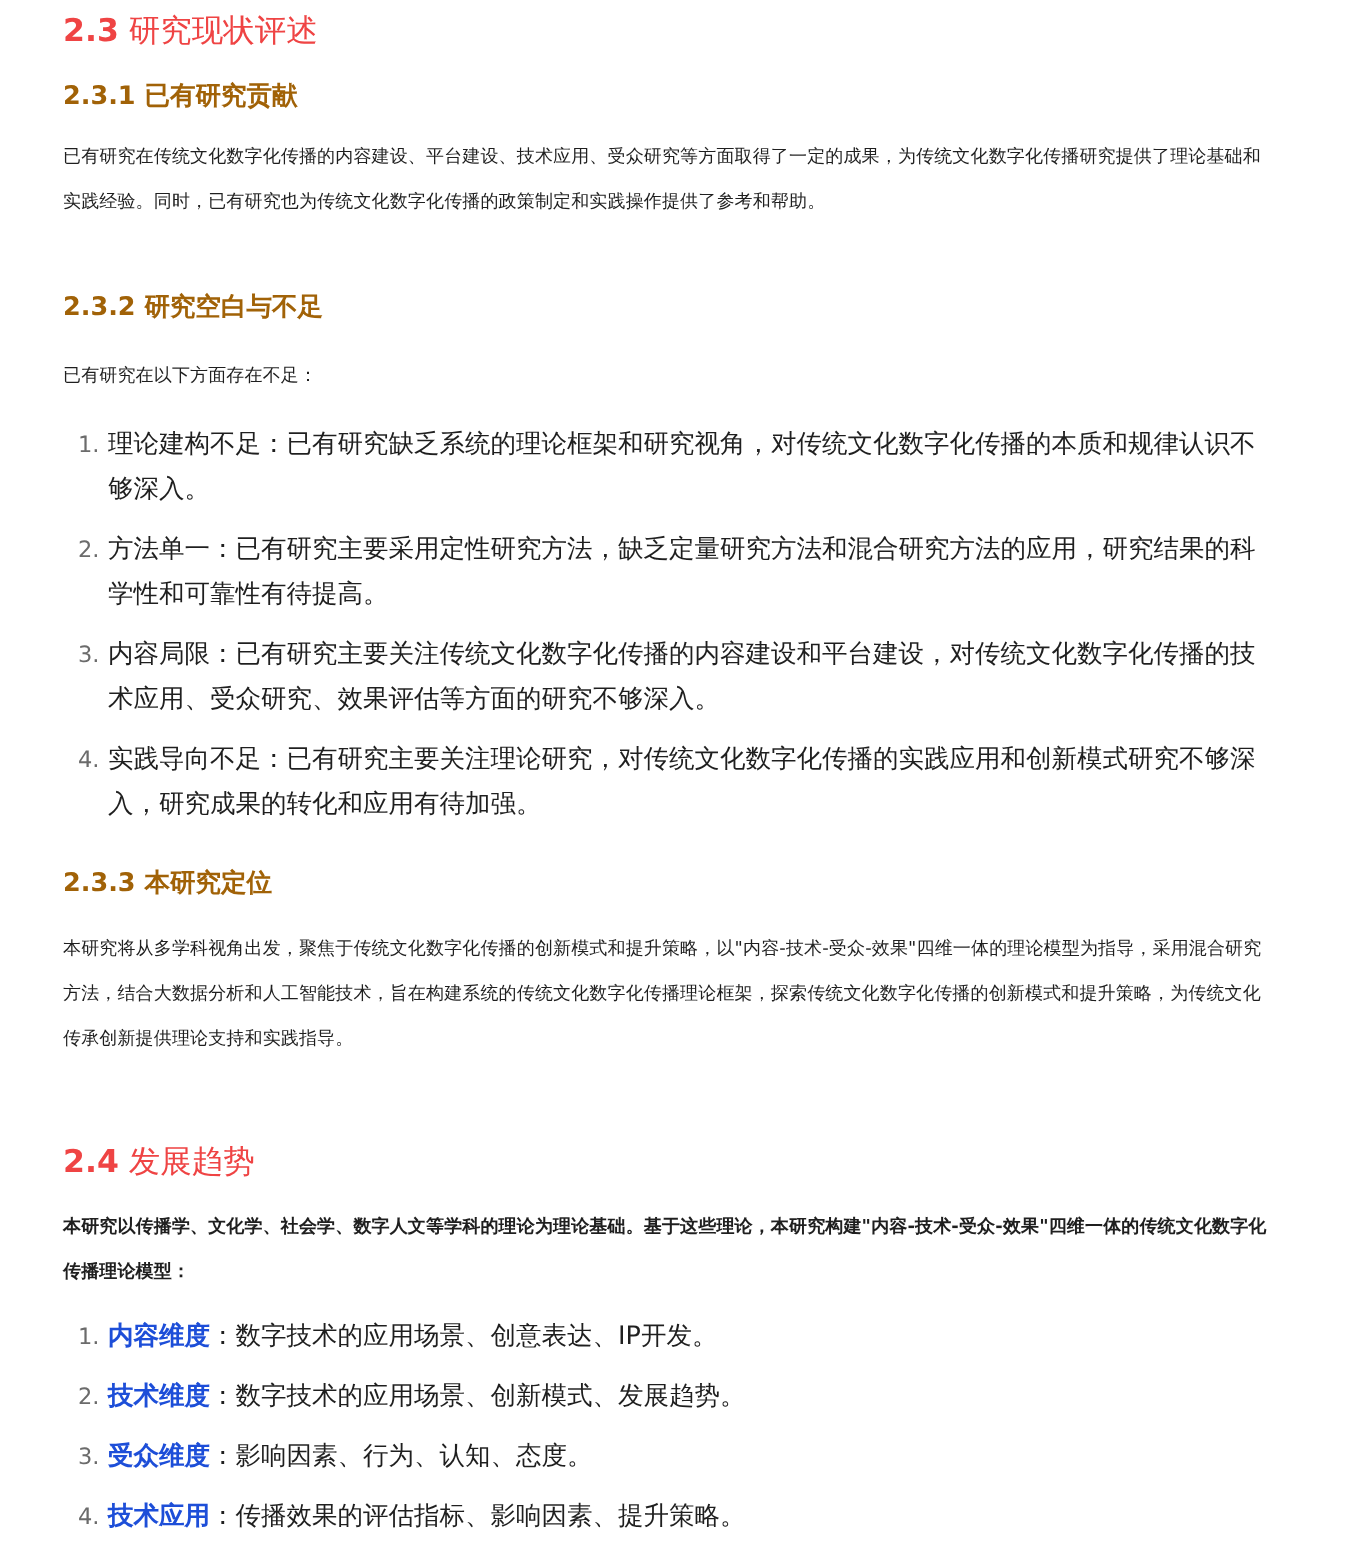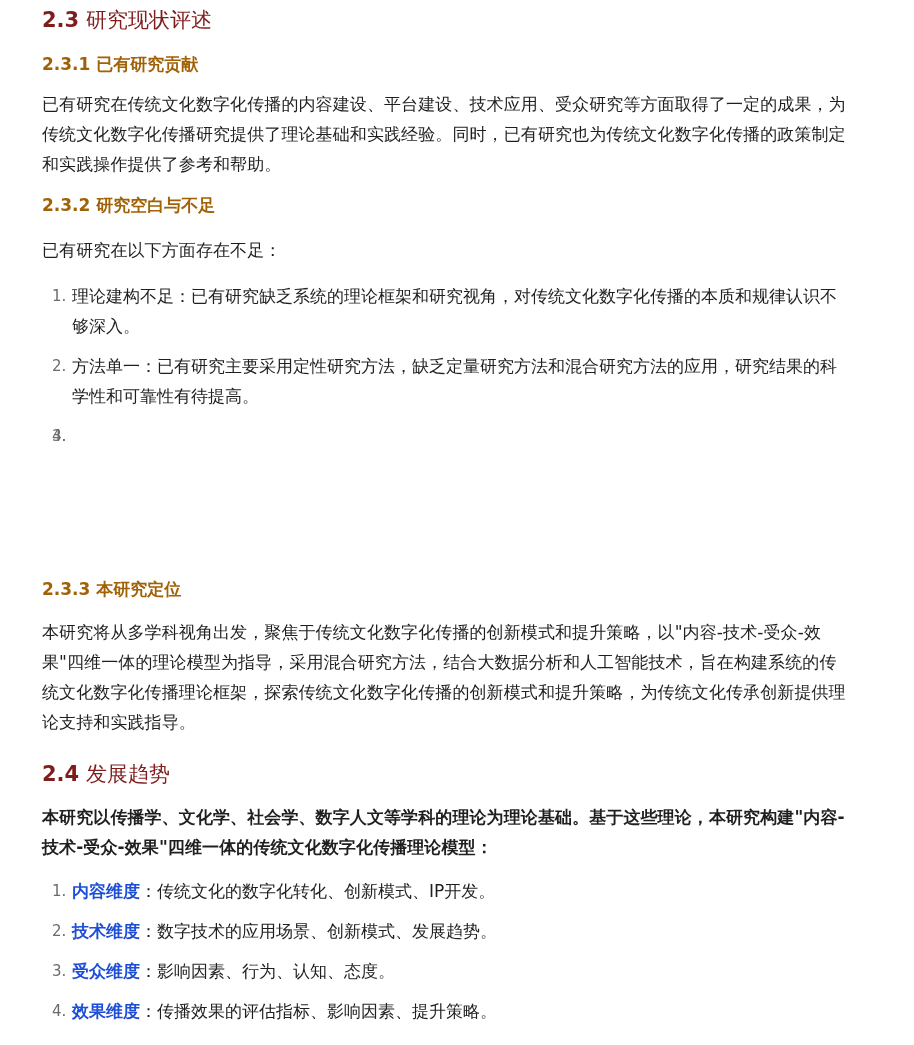--- a/index.html
+++ b/index.html
@@ -15,39 +15,39 @@
       color: #1f1f1f;
     }
     .doc {
       position: relative;
       padding: 0 0 0 42px;
       width: 810px;
     }
     .h3 {
       font-size: 21px;
       font-weight: 500;
-      color: #7f1d1d;
+      color: #ef4444;
       line-height: 28px;
       margin: 0;
       position: absolute;
       left: 42px;
     }
     .h4 {
       font-size: 17px;
       color: #a16207;
       line-height: 24px;
       margin: 0;
       position: absolute;
       left: 42px;
     }
     .h-num {
       font-weight: 700;
     }
     .para {
-      font-size: 17px;
+      font-size: 12px;
       line-height: 30px;
       margin: 0;
       position: absolute;
       left: 42px;
       width: 810px;
       color: #1f1f1f;
       letter-spacing: 0.1px;
     }
     .olist {
       list-style: none;
@@ -103,52 +103,54 @@
     <li>
       <span class="num">1.</span>
       <span>理论建构不足：已有研究缺乏系统的理论框架和研究视角，对传统文化数字化传播的本质和规律认识不够深入。</span>
     </li>
     <li>
       <span class="num">2.</span>
       <span>方法单一：已有研究主要采用定性研究方法，缺乏定量研究方法和混合研究方法的应用，研究结果的科学性和可靠性有待提高。</span>
     </li>
     <li>
       <span class="num">3.</span>
+      <span>内容局限：已有研究主要关注传统文化数字化传播的内容建设和平台建设，对传统文化数字化传播的技术应用、受众研究、效果评估等方面的研究不够深入。</span>
     </li>
     <li>
       <span class="num">4.</span>
+      <span>实践导向不足：已有研究主要关注理论研究，对传统文化数字化传播的实践应用和创新模式研究不够深入，研究成果的转化和应用有待加强。</span>
     </li>
   </ol>
 
   <h4 class="h4" style="top:577px;">
     <span class="h-num">2.3.3</span>
     <span>本研究定位</span>
   </h4>
 
   <p class="para" style="top:617px;">本研究将从多学科视角出发，聚焦于传统文化数字化传播的创新模式和提升策略，以"内容-技术-受众-效果"四维一体的理论模型为指导，采用混合研究方法，结合大数据分析和人工智能技术，旨在构建系统的传统文化数字化传播理论框架，探索传统文化数字化传播的创新模式和提升策略，为传统文化传承创新提供理论支持和实践指导。</p>
 
   <h3 class="h3" style="top:760px;">
     <span class="h-num">2.4</span>
     <span>发展趋势</span>
   </h3>
 
   <p class="para" style="top:802px;font-weight:bold;">本研究以传播学、文化学、社会学、数字人文等学科的理论为理论基础。基于这些理论，本研究构建"内容-技术-受众-效果"四维一体的传统文化数字化传播理论模型：</p>
 
   <ol class="olist gap2" style="top:876px;">
     <li>
       <span class="num">1.</span>
-      <span class="bold">内容维度</span><span>：传统文化的数字化转化、创新模式、IP开发。</span>
+      <span class="bold">内容维度</span><span>：数字技术的应用场景、创意表达、IP开发。</span>
     </li>
     <li>
       <span class="num">2.</span>
       <span class="bold">技术维度</span><span>：数字技术的应用场景、创新模式、发展趋势。</span>
     </li>
     <li>
       <span class="num">3.</span>
       <span class="bold">受众维度</span><span>：影响因素、行为、认知、态度。</span>
     </li>
     <li>
       <span class="num">4.</span>
-      <span class="bold">效果维度</span><span>：传播效果的评估指标、影响因素、提升策略。</span>
+      <span class="bold">技术应用</span><span>：传播效果的评估指标、影响因素、提升策略。</span>
     </li>
   </ol>
 
 </div>
 
 </body></html>

